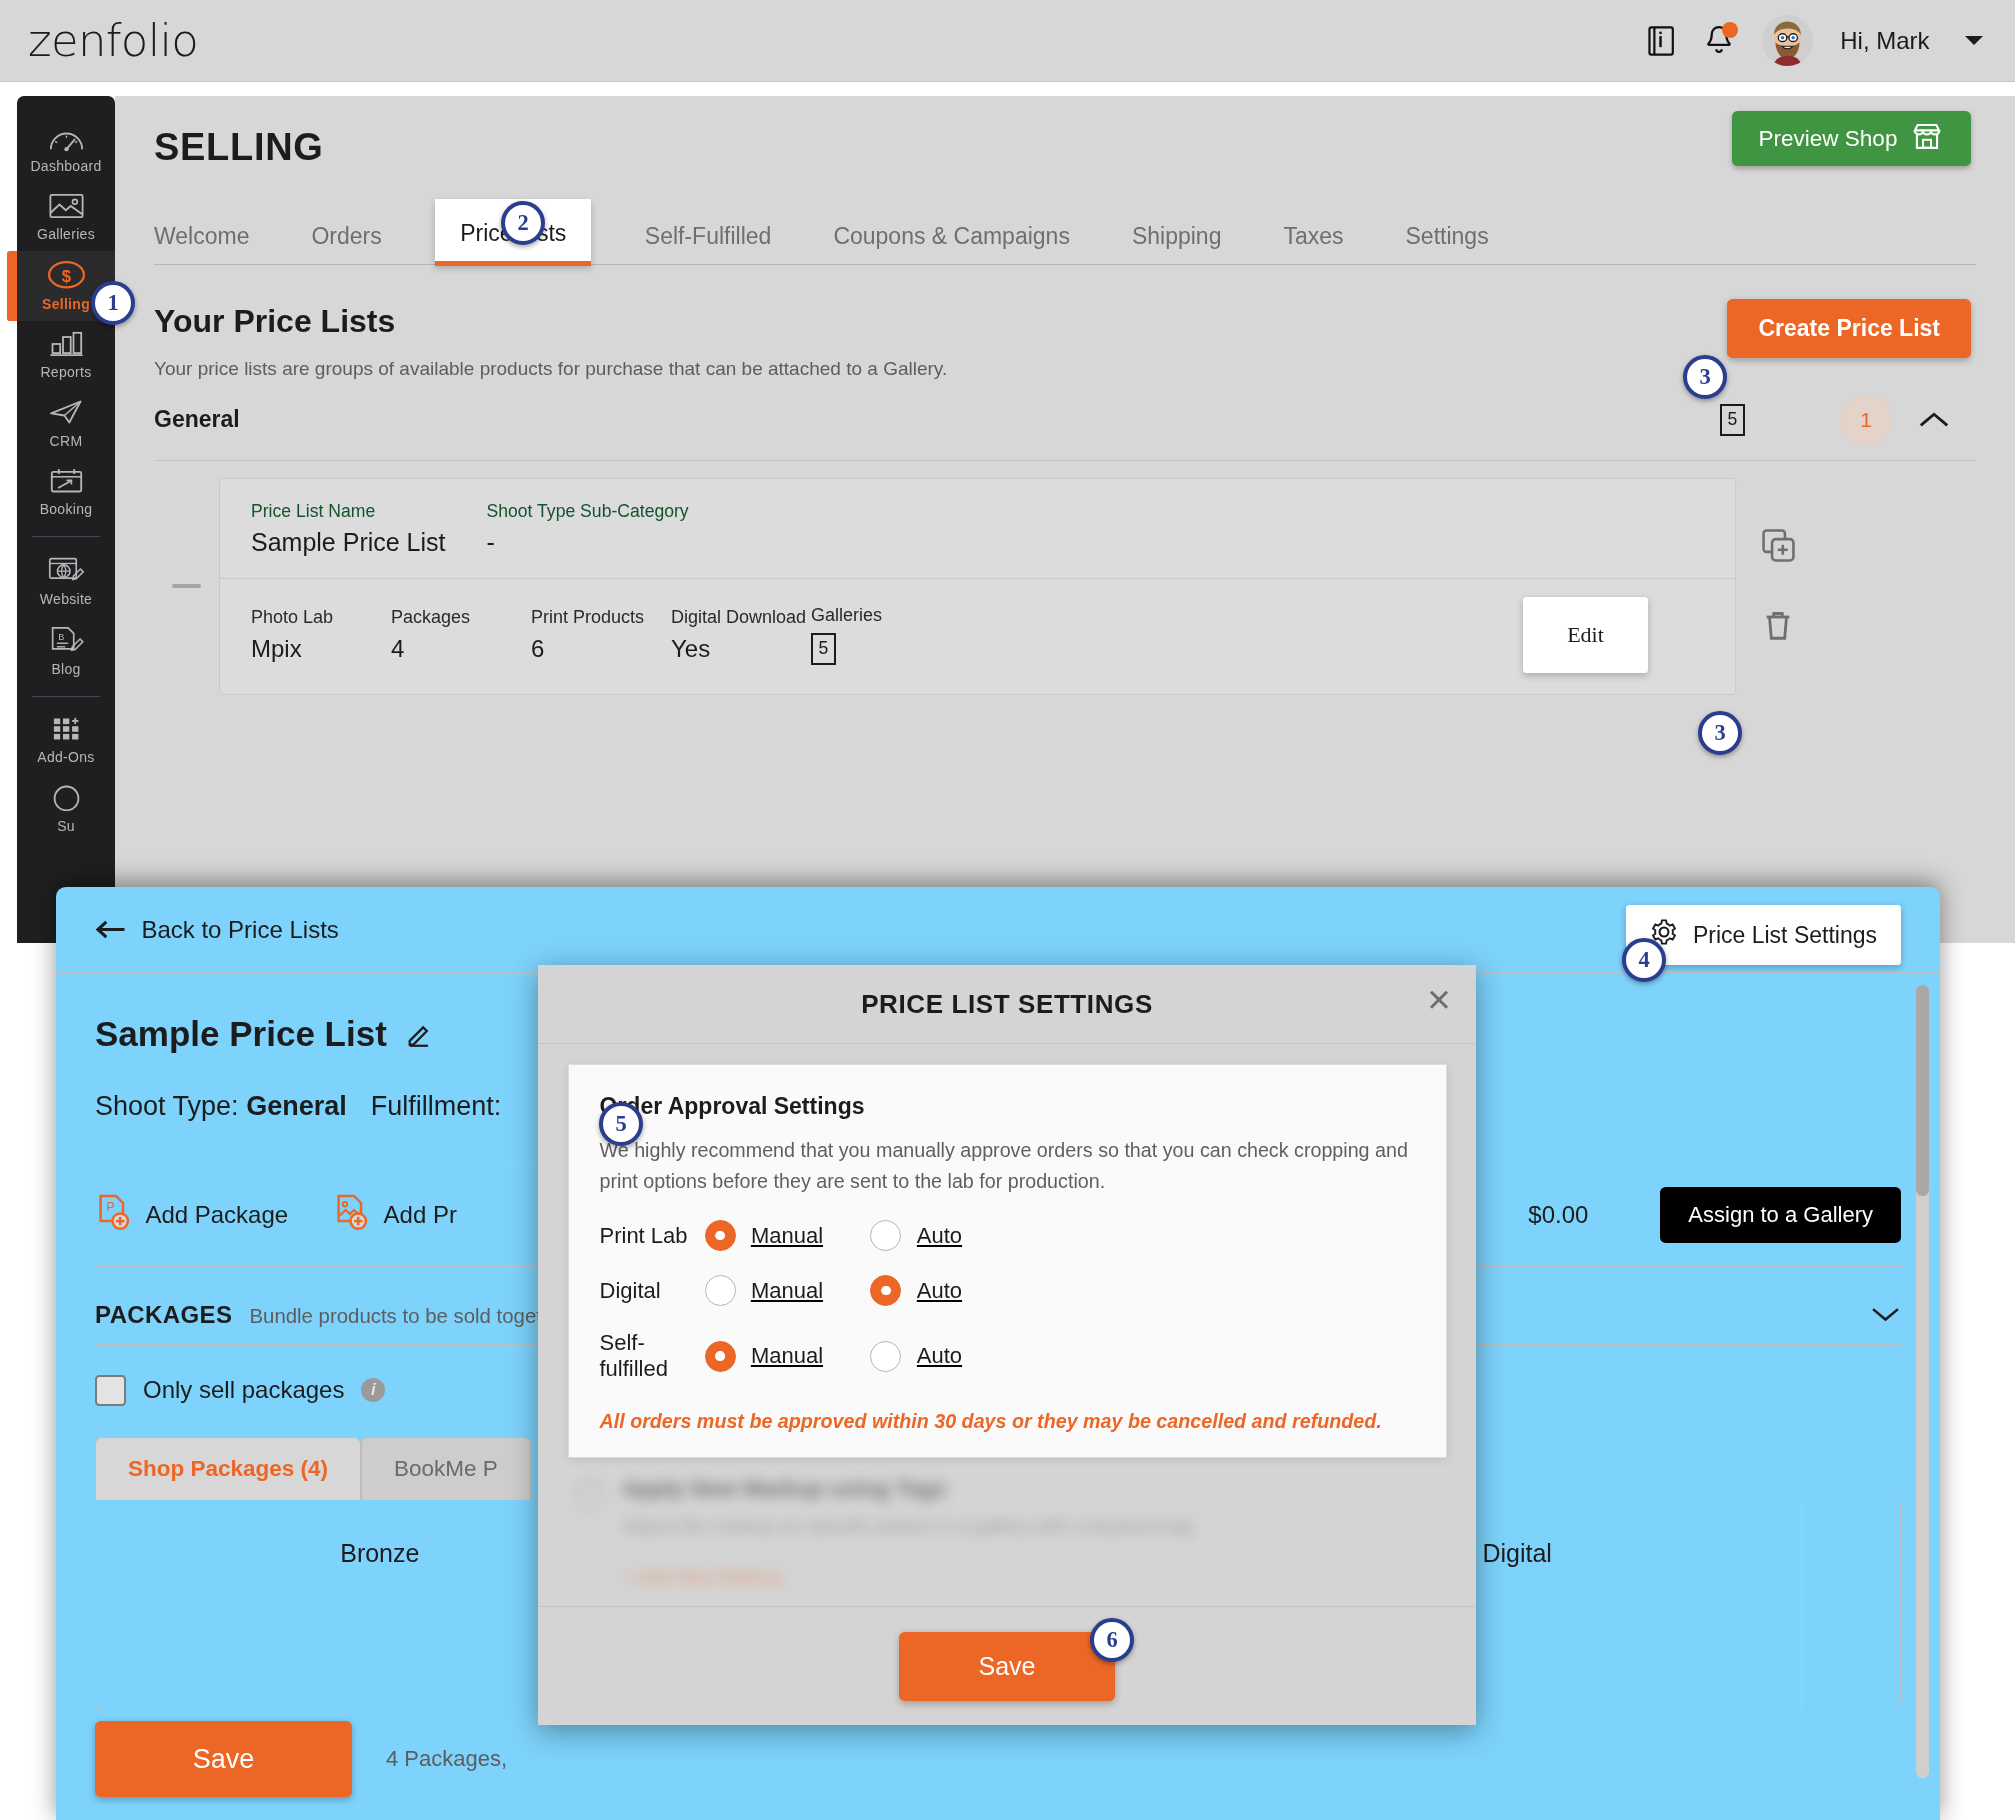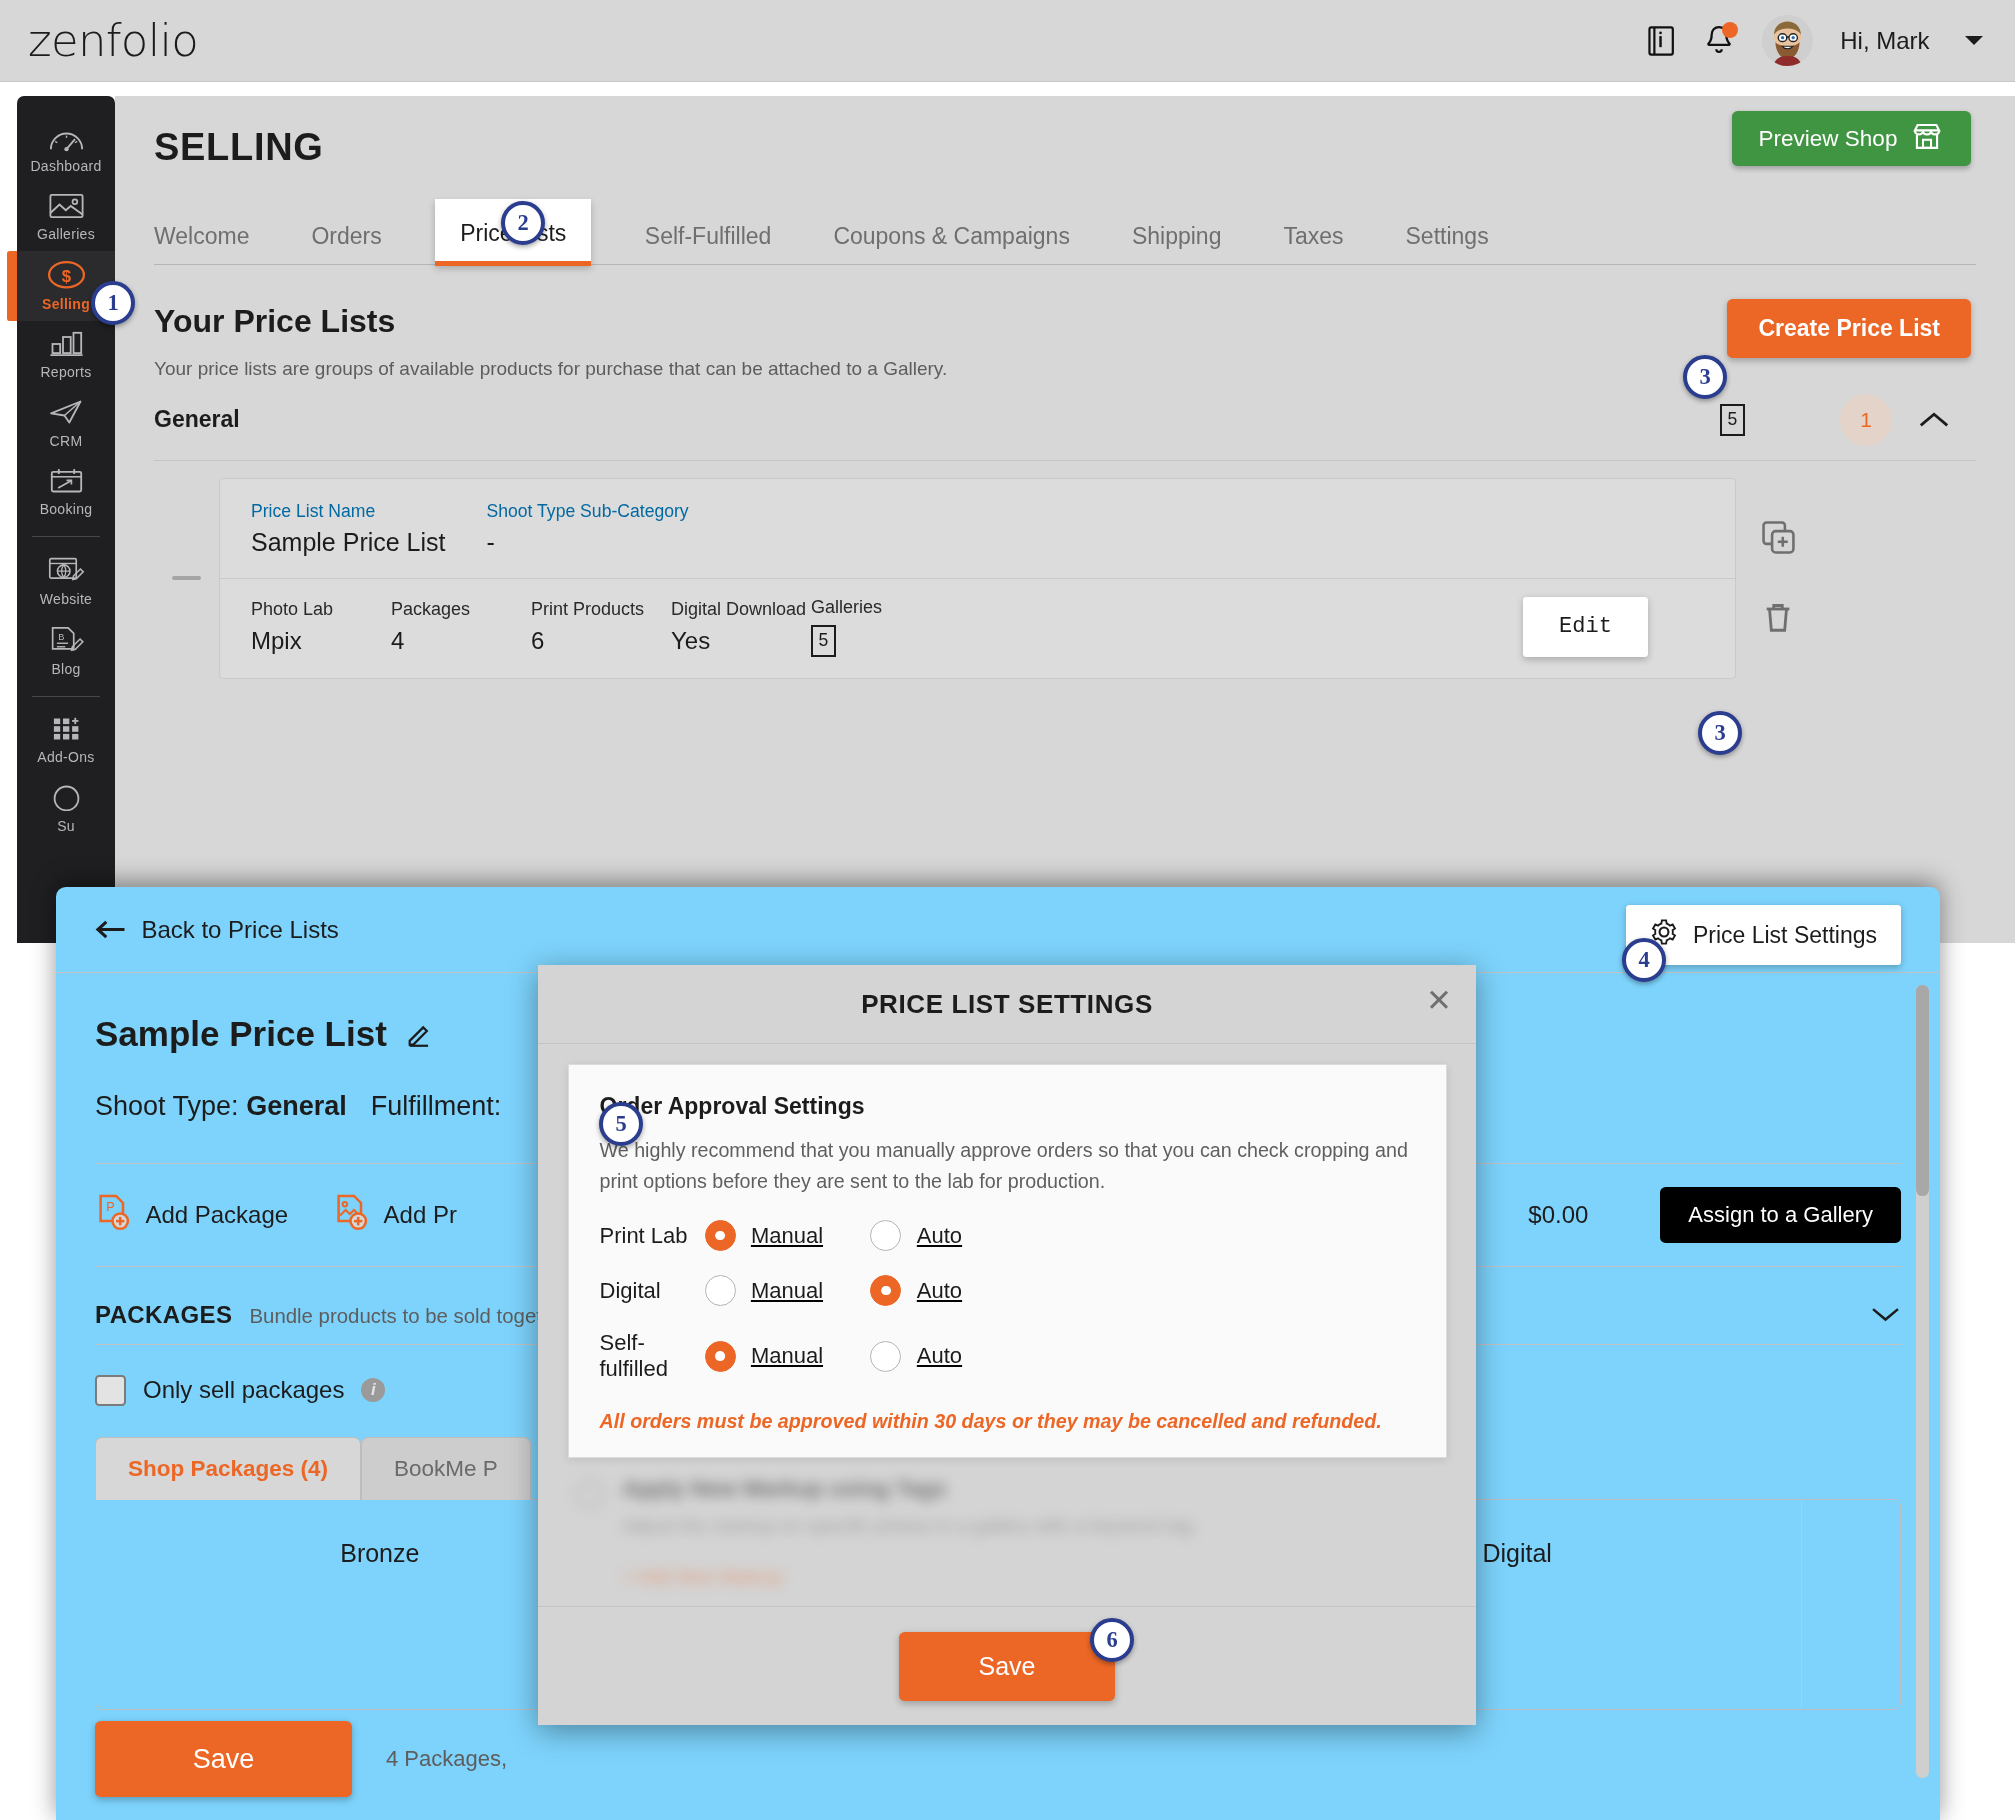--- a/index.html
+++ b/index.html
@@ -153,30 +153,30 @@
 
   .pl-wrap { display: flex; align-items: center; margin-top: 17px; }
   .drag-handle { width: 65px; display:flex; justify-content:center; }
   .drag-handle .bar { width: 29.5px; height: 3.5px; background: #a5a5a5; border-radius: 2.1px;}
   .pl-card {
     flex: 1; background: #dcdcdc; border: 0.7px solid #c9c9c9; border-radius: 4.2px;
     max-width: 1517px;
   }
   .pl-top { padding: 22.5px 31px 21px 31px; border-bottom: 0.7px solid #c9c9c9; display:flex; }
   .pl-field { margin-right: 41px; }
-  .pl-lbl { font-size: 17.6px; color: #0369a1; }
+  .pl-lbl { font-size: 17.6px; color: #14532d; }
   .pl-val { font-size: 25px; color: #1c1c1c; margin-top: 5.6px; }
   .pl-bottom { padding: 18px 31px 21px 31px; display: flex; align-items: center; }
   .pl-col { margin-right: 0; }
   .pl-col .pl-lbl { font-size: 18px; color: #2a2a2a; }
   .pl-col .pl-val2 { font-size: 24px; color: #1c1c1c; margin-top: 7px; }
   .btn-edit {
     margin-left: auto; background: #fff; border: none; border-radius: 3.5px;
-    width: 125px; height: 60px; font-size: 22px; color: #1c1c1c;
-    font-family: Liberation Mono, monospace;
+    width: 125px; height: 76px; font-size: 22px; color: #1c1c1c;
+    font-family: Liberation Serif, serif;
     box-shadow: 0 2.8px 7px rgba(0,0,0,.22); cursor: pointer;
     margin-right: 56px;
   }
   .row-actions { width: 84px; display: flex; flex-direction: column; align-items: center; gap: 41px; }
 
   
   .editor-panel {
     position: absolute; left: 56px; top: 887px;
     width: 1884px; height: 934px;
     background: #7dd3fc;

